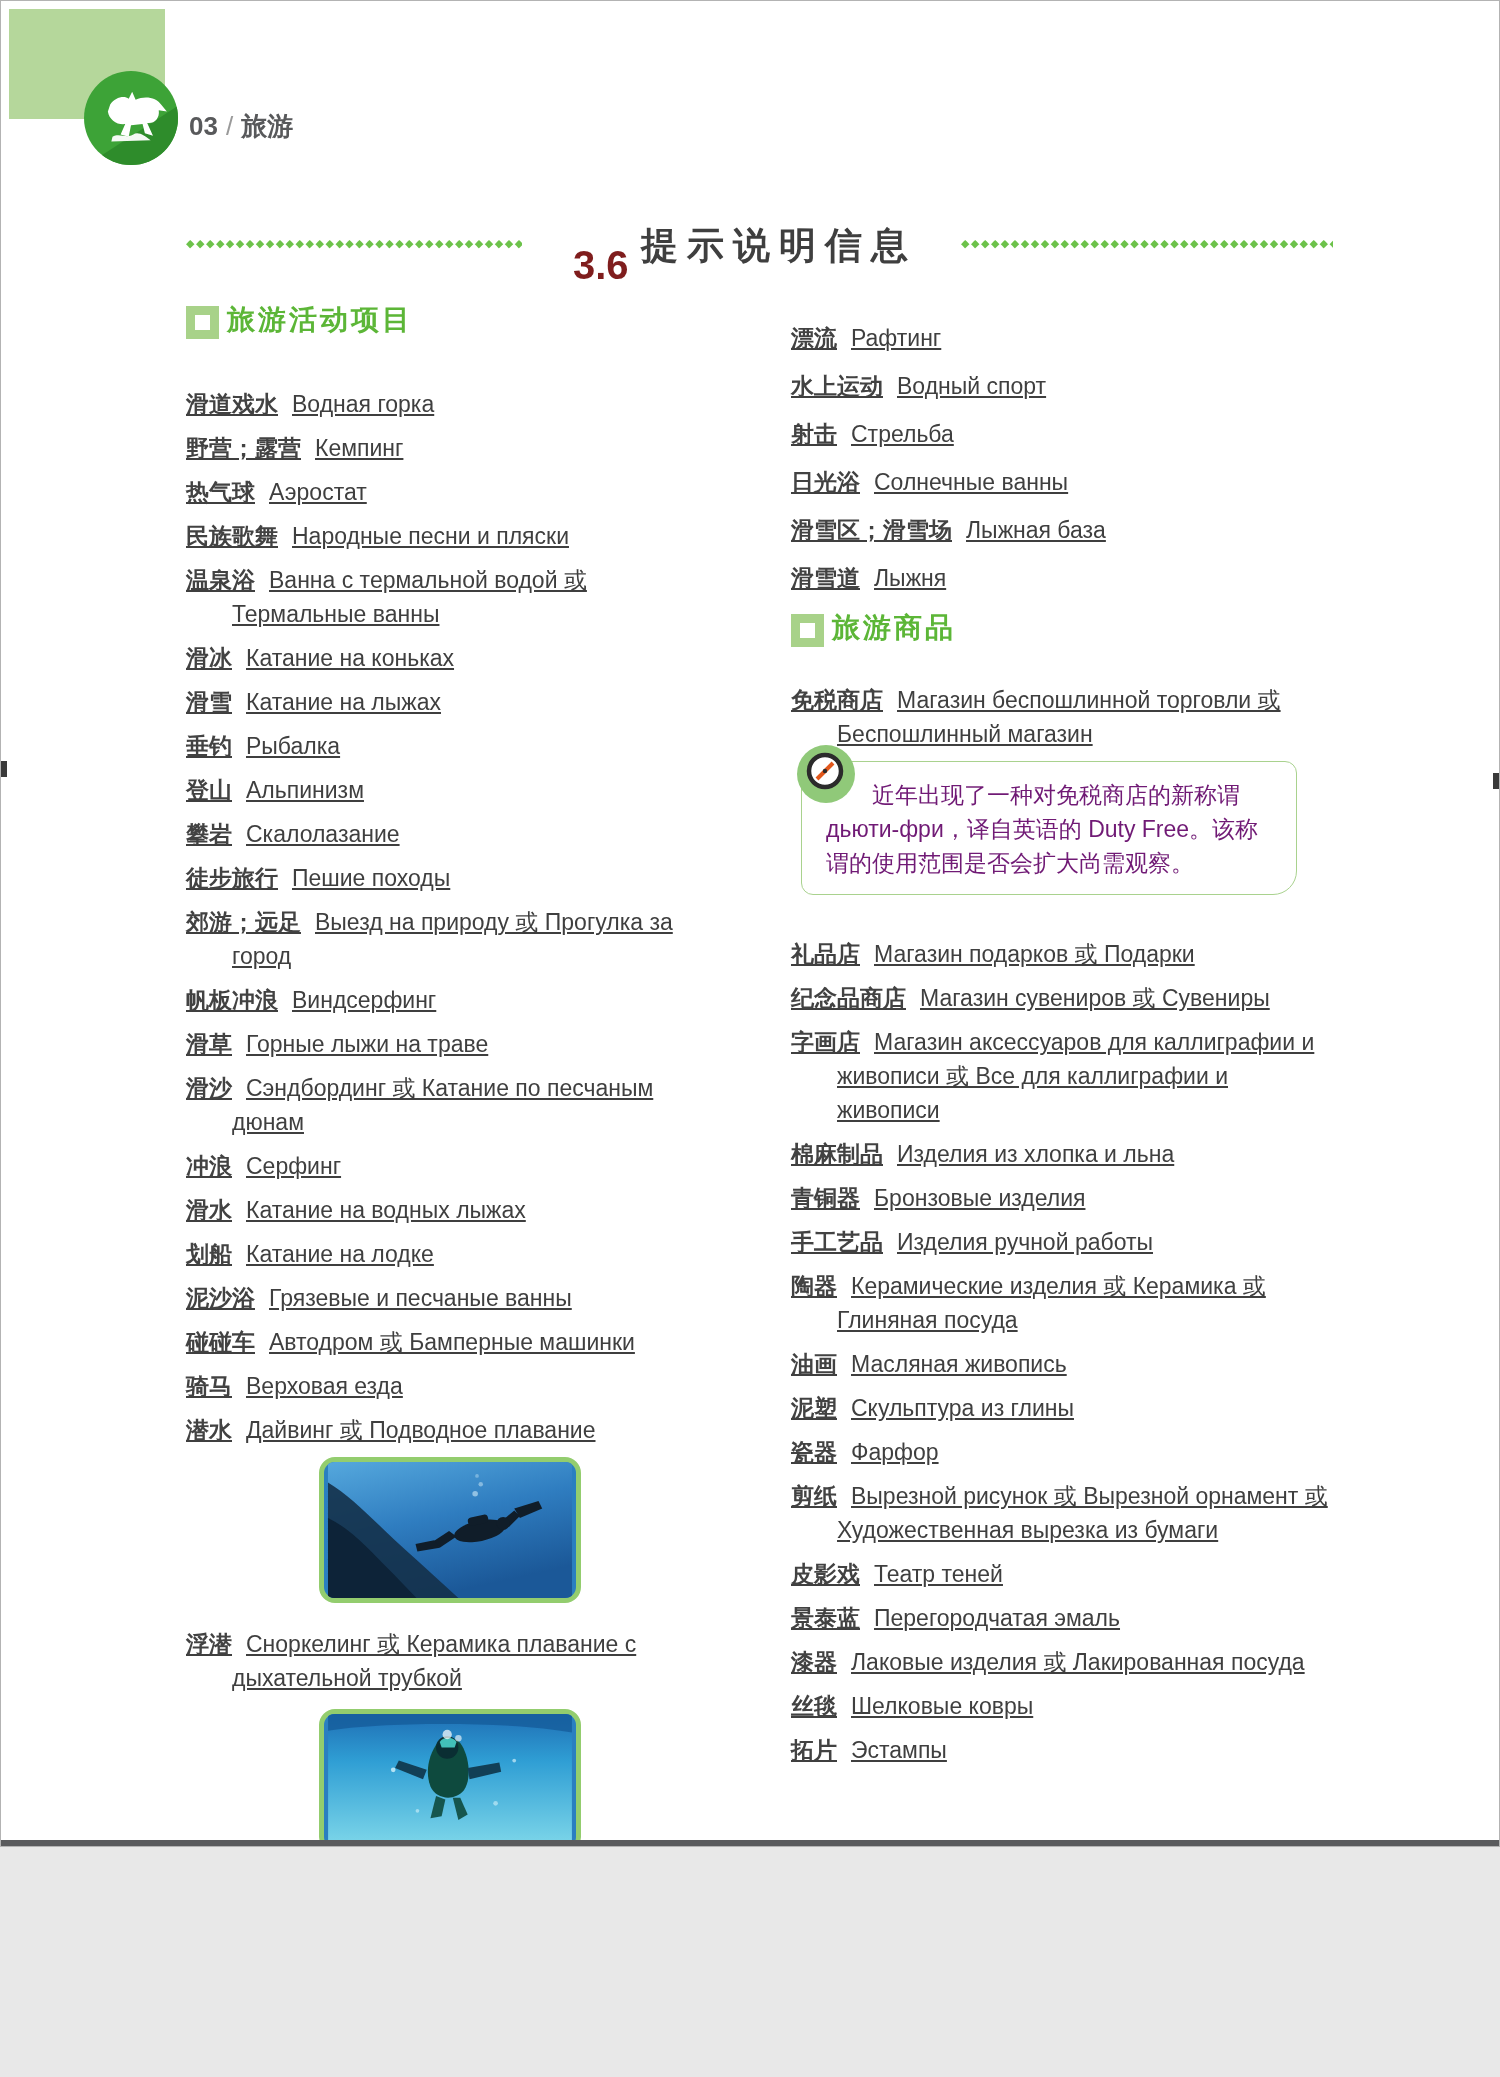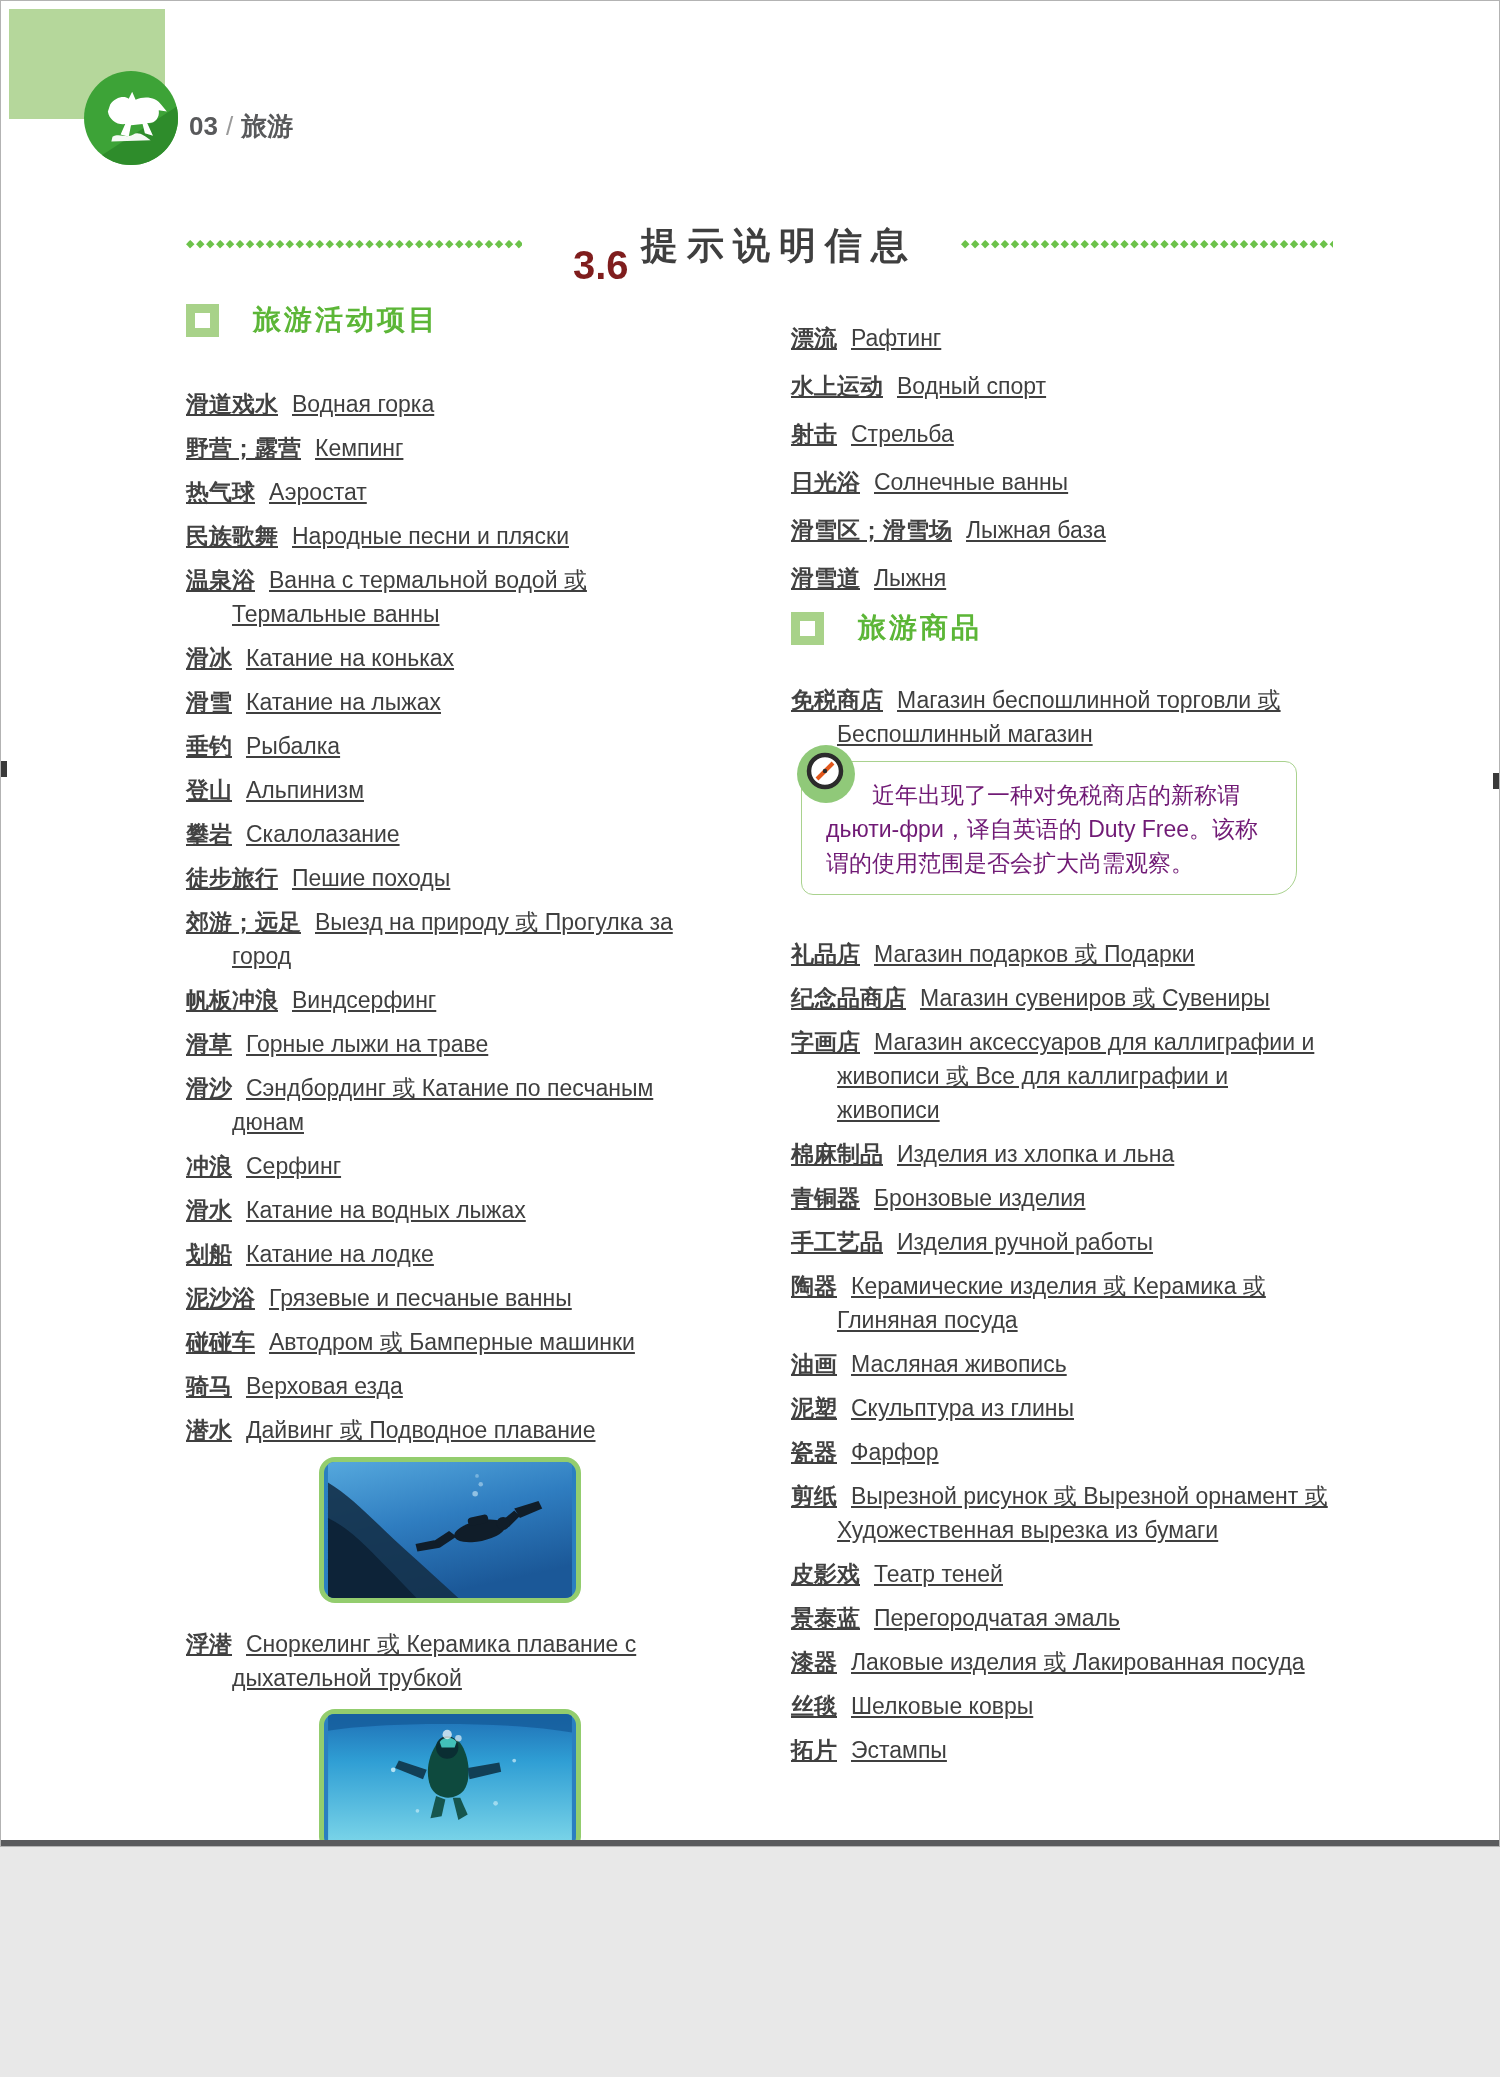--- a/index.html
+++ b/index.html
@@ -24,21 +24,21 @@
   .dots-r{left:960px;width:372px;}
   .sec-num{position:absolute;left:572px;top:0;font-size:40px;font-weight:bold;color:#7f1d1d;margin-top:24px;}
   .sec-title{position:absolute;left:640px;top:2px;font-size:37px;font-weight:bold;
         color:#3f3f3f;letter-spacing:9px;}
 
   
   .col{position:absolute;}
   .col-left{left:185px;top:300px;width:495px;}
   .col-right{left:790px;top:320px;width:540px;}
 
-  .sec-head{display:flex;align-items:center;gap:34px;}
+  .sec-head{display:flex;align-items:flex-end;gap:8px;}
   .head-acts{margin-bottom:48px;}
   .head-goods{margin-bottom:36px;}
   .sq-icon{width:33px;height:33px;box-sizing:border-box;border:9px solid #a8d289;background:#fff;}
   .sec-head-text{font-size:28px;font-weight:bold;color:#5cb637;letter-spacing:3px;}
 
   .item{font-size:23px;line-height:34px;margin-bottom:10px;color:#3f3f3f;
         padding-left:46px;text-indent:-46px;text-decoration:underline;}
   .list-top .item{margin-bottom:14px;}
   .item .zh{font-weight:bold;color:#424242;margin-right:14px;}
 

